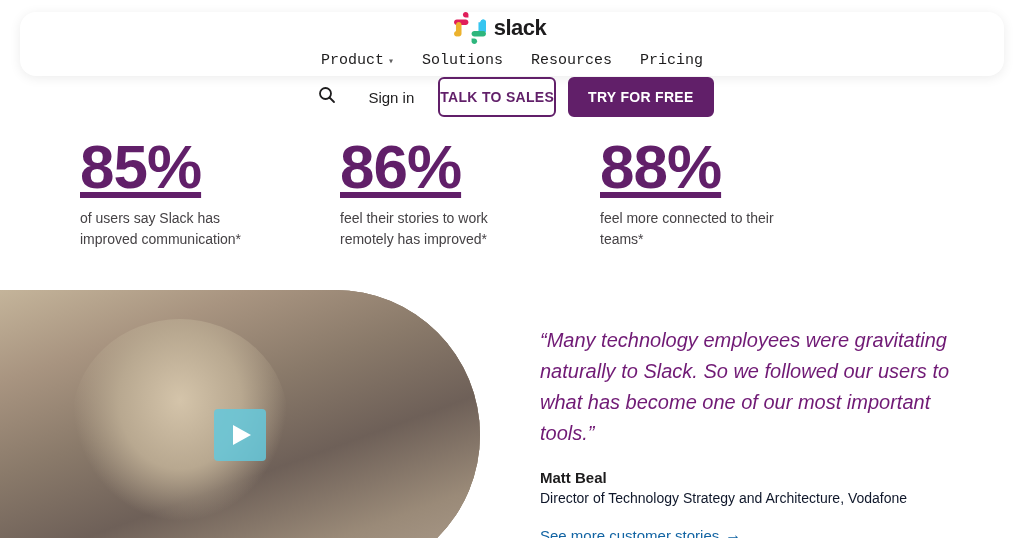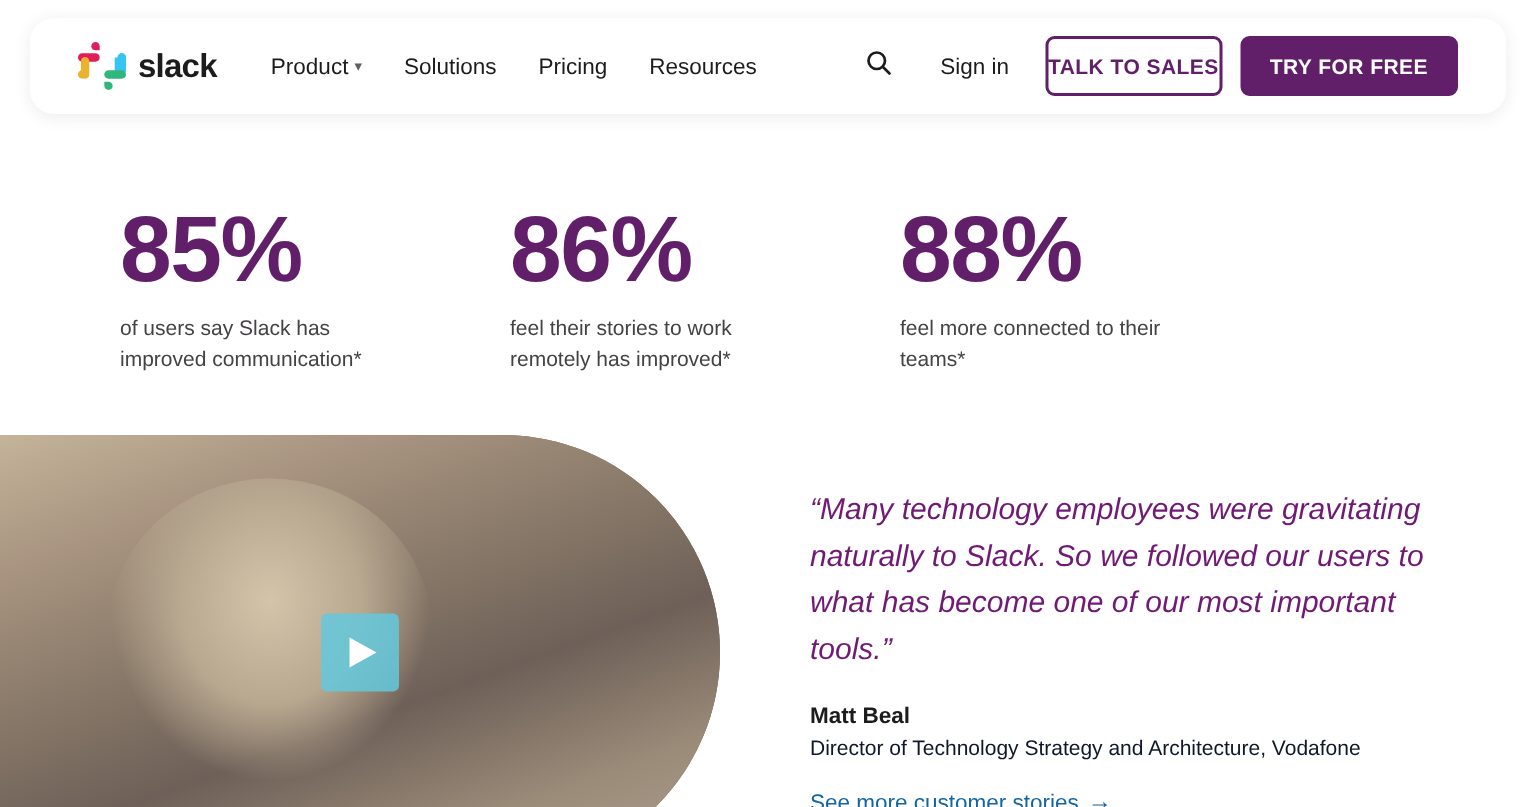--- a/index.html
+++ b/index.html
@@ -6,25 +6,26 @@
     body { font-family: -apple-system, BlinkMacSystemFont, 'Segoe UI', Helvetica, Arial, sans-serif; background: #fff; width: 1024px; overflow-x: hidden; }
 
     
     nav {
       display: flex; align-items: center;
       padding: 0 32px; height: 64px;
       background: #fff;
       border-radius: 16px;
       margin: 12px 20px;
       box-shadow: 0 2px 12px rgba(0,0,0,0.08);
+      flex-direction: column;
     }
     .nav-logo { display: flex; align-items: center; gap: 8px; margin-right: 24px; }
     .slack-icon { width: 32px; height: 32px; }
     .slack-wordmark { font-size: 22px; font-weight: 700; color: #1d1c1d; letter-spacing: -0.5px; }
-    .nav-links { display: flex; align-items: center; gap: 4px; flex: 1; }
+    .nav-links { display: flex; align-items: center; gap: 4px; flex: 1; font-family: Liberation Mono, monospace; }
     .nav-link {
       font-size: 15px; color: #1d1c1d; text-decoration: none;
       padding: 8px 12px; border-radius: 6px; cursor: pointer;
       display: flex; align-items: center; gap: 4px;
     }
     .chevron { font-size: 10px; color: #616061; }
     .nav-right { display: flex; align-items: center; gap: 12px; }
     .search-icon-btn { background: none; border: none; cursor: pointer; padding: 8px; color: #1d1c1d; font-size: 18px; }
     .sign-in-btn { background: none; border: none; cursor: pointer; font-size: 15px; color: #1d1c1d; padding: 8px 12px; }
     .talk-sales-btn {
@@ -42,21 +43,21 @@
 
     
     .stats-section {
       display: flex; justify-content: flex-start;
       padding: 48px 80px 40px 80px;
       gap: 80px;
     }
     .stat-item {}
     .stat-number {
       font-size: 62px; font-weight: 900; color: #611f69;
-      line-height: 1; letter-spacing: -1px;
+      line-height: 1; letter-spacing: -1px; text-decoration: underline;
     }
     .stat-desc {
       font-size: 14px; color: #454245; margin-top: 10px;
       max-width: 180px; line-height: 1.5;
     }
 
     
     .testimonial-section {
       display: flex; align-items: center;
       padding: 0 0 40px 0;
@@ -139,24 +140,24 @@
 
   <div class="nav-links">
     <a class="nav-link">
       <span>Product</span>
       <span class="chevron">▾</span>
     </a>
     <a class="nav-link">
       <span>Solutions</span>
     </a>
     <a class="nav-link">
+      <span>Resources</span>
+    </a>
+    <a class="nav-link">
       <span>Pricing</span>
-    </a>
-    <a class="nav-link">
-      <span>Resources</span>
     </a>
   </div>
 
   <div class="nav-right">
     <button class="search-icon-btn">
       <svg width="18" height="18" viewBox="0 0 18 18" fill="none">
         <circle cx="7.5" cy="7.5" r="5.5" stroke="#1d1c1d" stroke-width="1.8"></circle>
         <line x1="11.5" y1="11.5" x2="16" y2="16" stroke="#1d1c1d" stroke-width="1.8" stroke-linecap="round"></line>
       </svg>
     </button>

